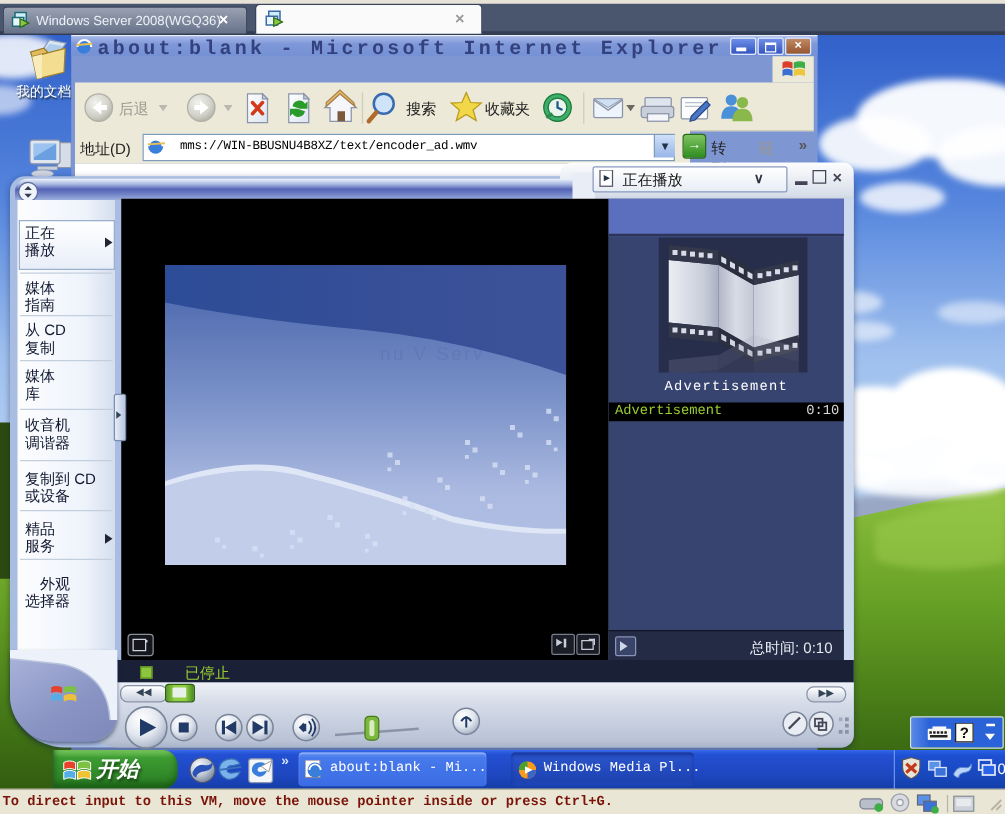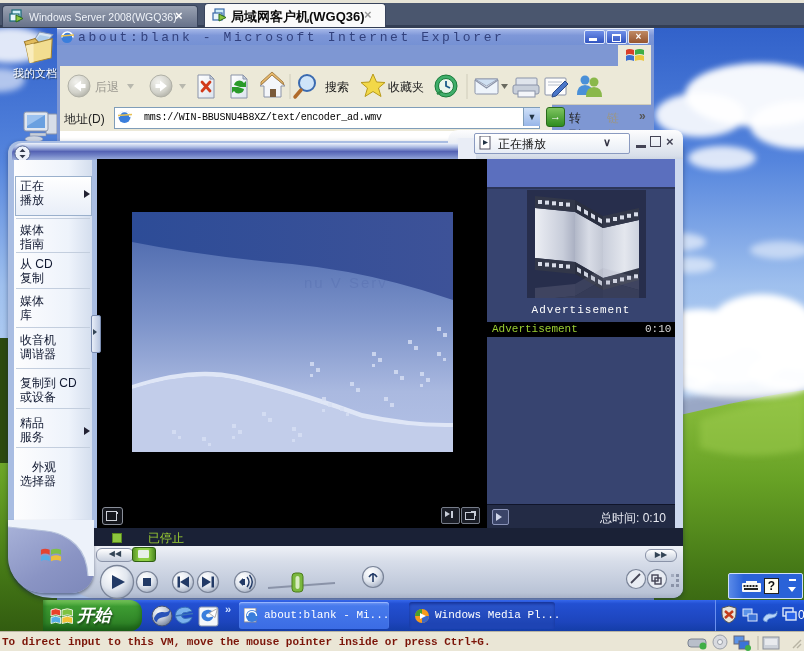--- a/index.html
+++ b/index.html
@@ -79,21 +79,21 @@
 </div>
 
 <div class="abs" style="left:57px;top:28px;width:597px;height:572px;z-index:3;background:#7e97d3;">
 
   <div class="abs" style="left:0;top:0;width:597px;height:16px;background:linear-gradient(#a6b8e8,#7e97d8 40%,#7591d4);border-top:1px solid #e8eef8;">
     <svg class="abs" style="left:4px;top:2px" width="13" height="13" viewBox="0 0 13 13">
       <circle cx="6" cy="6.5" r="5.5" fill="#3a7edc"></circle>
       <path d="M1 6.5 A5.5 5.5 0 0 1 12 6.5" fill="none" stroke="#fff" stroke-width="1.6"></path>
       <path d="M0 5 L13 4" stroke="#e8c050" stroke-width="1.6"></path>
     </svg>
-    <div class="abs" style="left:21px;top:1px;font-family:'Liberation Mono',monospace;font-weight:normal;font-size:13px;letter-spacing:2.6px;color:#33427e;white-space:nowrap;">about:blank - Microsoft Internet Explorer</div>
+    <div class="abs" style="left:21px;top:1px;font-family:'Liberation Mono',monospace;font-weight:bold;font-size:16px;letter-spacing:2.6px;color:#33427e;white-space:nowrap;">about:blank - Microsoft Internet Explorer</div>
     <div class="abs" style="left:527px;top:1px;width:19px;height:12px;border-radius:2px;background:linear-gradient(#6f8fe8,#3154c0);border:1px solid #dfe8fa;">
           <div class="abs" style="left:4px;top:7px;width:8px;height:3px;background:#fff;"></div>
         </div>
     <div class="abs" style="left:549px;top:1px;width:19px;height:12px;border-radius:2px;background:linear-gradient(#6f8fe8,#3154c0);border:1px solid #dfe8fa;">
           <div class="abs" style="left:5px;top:2.5px;width:7px;height:5px;border:1.5px solid #fff;border-top-width:2.5px;"></div>
         </div>
     <div class="abs" style="left:571px;top:1px;width:19px;height:12px;border-radius:2px;background:linear-gradient(#c08a64,#96552e);border:1px solid #dfe8fa;color:#fff;font-size:10px;font-weight:bold;text-align:center;line-height:11px;">×</div>
   </div>
 
 
@@ -595,18 +595,17 @@
     <span class="abs" style="left:26px;top:5px;font-size:10.5px;color:#eef2f8;white-space:nowrap;">Windows Server 2008(WGQ36)</span>
     <span class="abs" style="left:172px;top:2px;font-size:13px;font-weight:bold;color:#fff;">×</span>
   </div>
 
   <div class="abs" style="left:204px;top:3px;width:180px;height:23px;border-radius:4px 4px 0 0;background:#fafafa;border:1px solid #39445c;border-bottom:none;">
     <svg class="abs" style="left:7px;top:4px" width="15" height="14" viewBox="0 0 15 14">
       <rect x="3" y="1" width="9" height="7" fill="#cfeef8" stroke="#3a6aa8" stroke-width="1.2"></rect>
       <rect x="1" y="5" width="9" height="7" fill="#e8f6fc" stroke="#3a6aa8" stroke-width="1.2"></rect>
       <path d="M7 6 L14 9.5 L7 13 Z" fill="#8cc63e" stroke="#2a6a1a" stroke-width="1"></path>
     </svg>
-    <span class="abs" style="left:26px;top:4px;font-size:13px;font-weight:bold;color:#0a0a0a;white-space:nowrap;">局域网客户机(WGQ36)</span>
     <span class="abs" style="left:159px;top:3px;font-size:13px;font-weight:bold;color:#999;">×</span>
   </div>
 </div>
 
 </div>
 
 </body></html>

